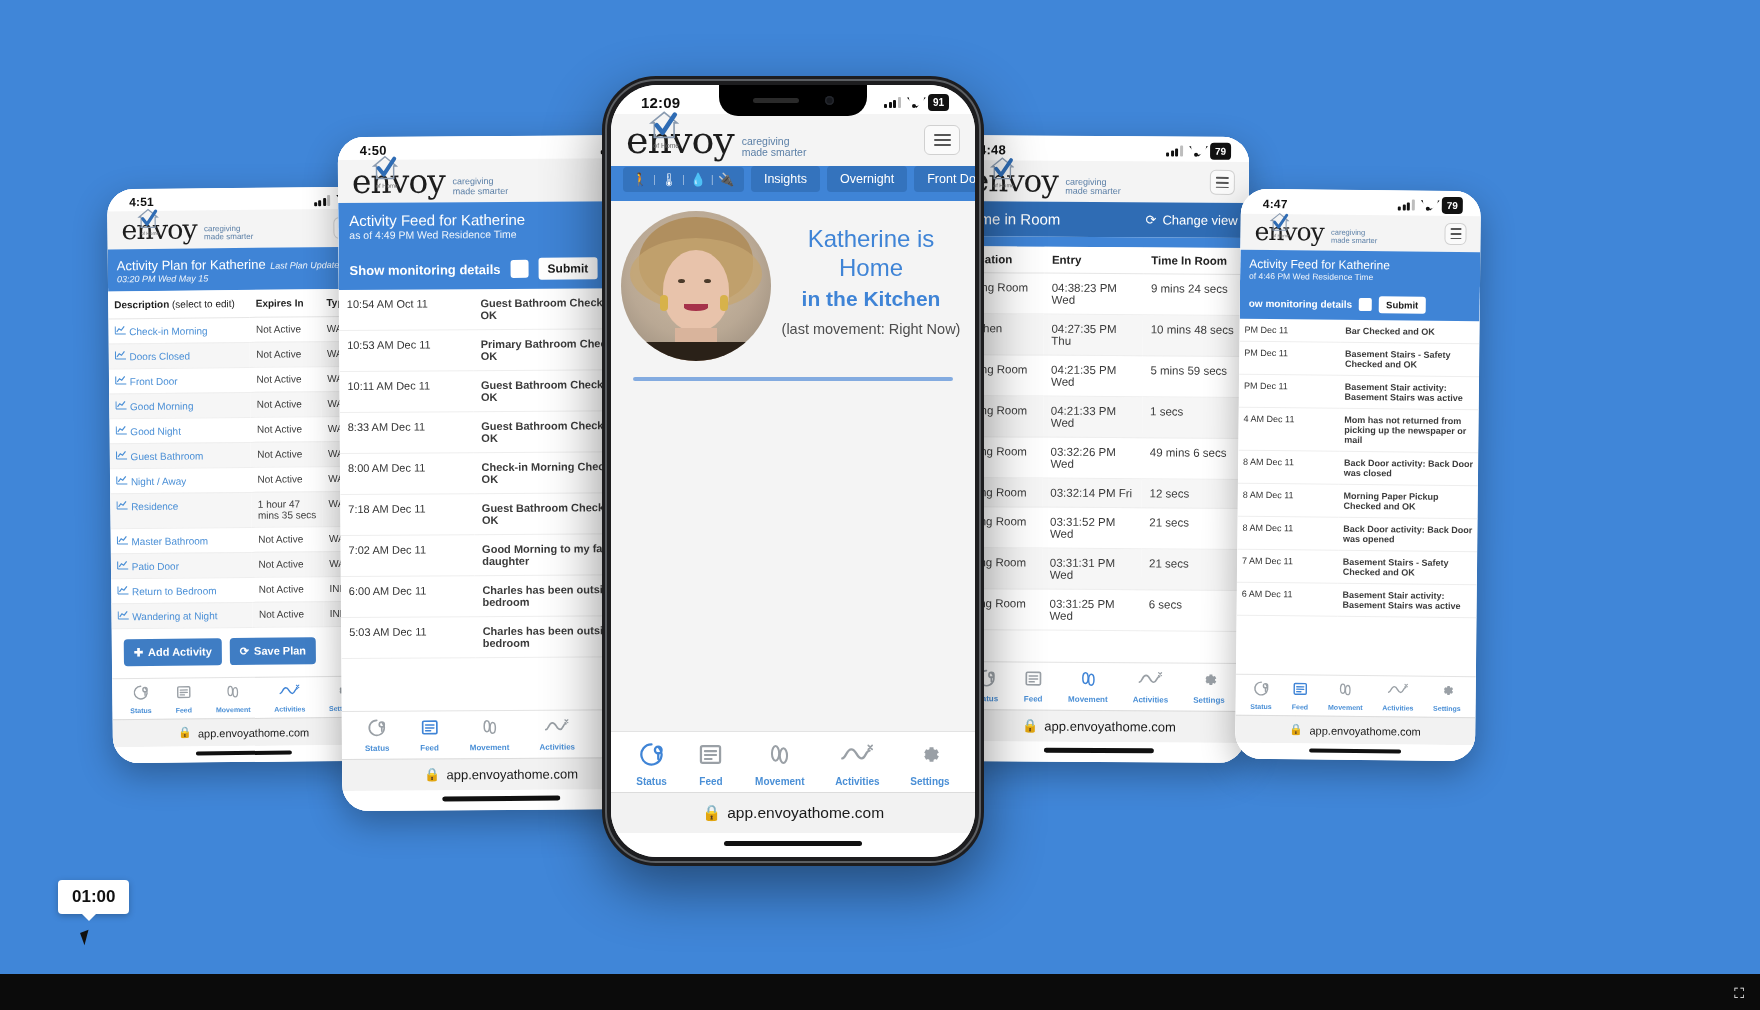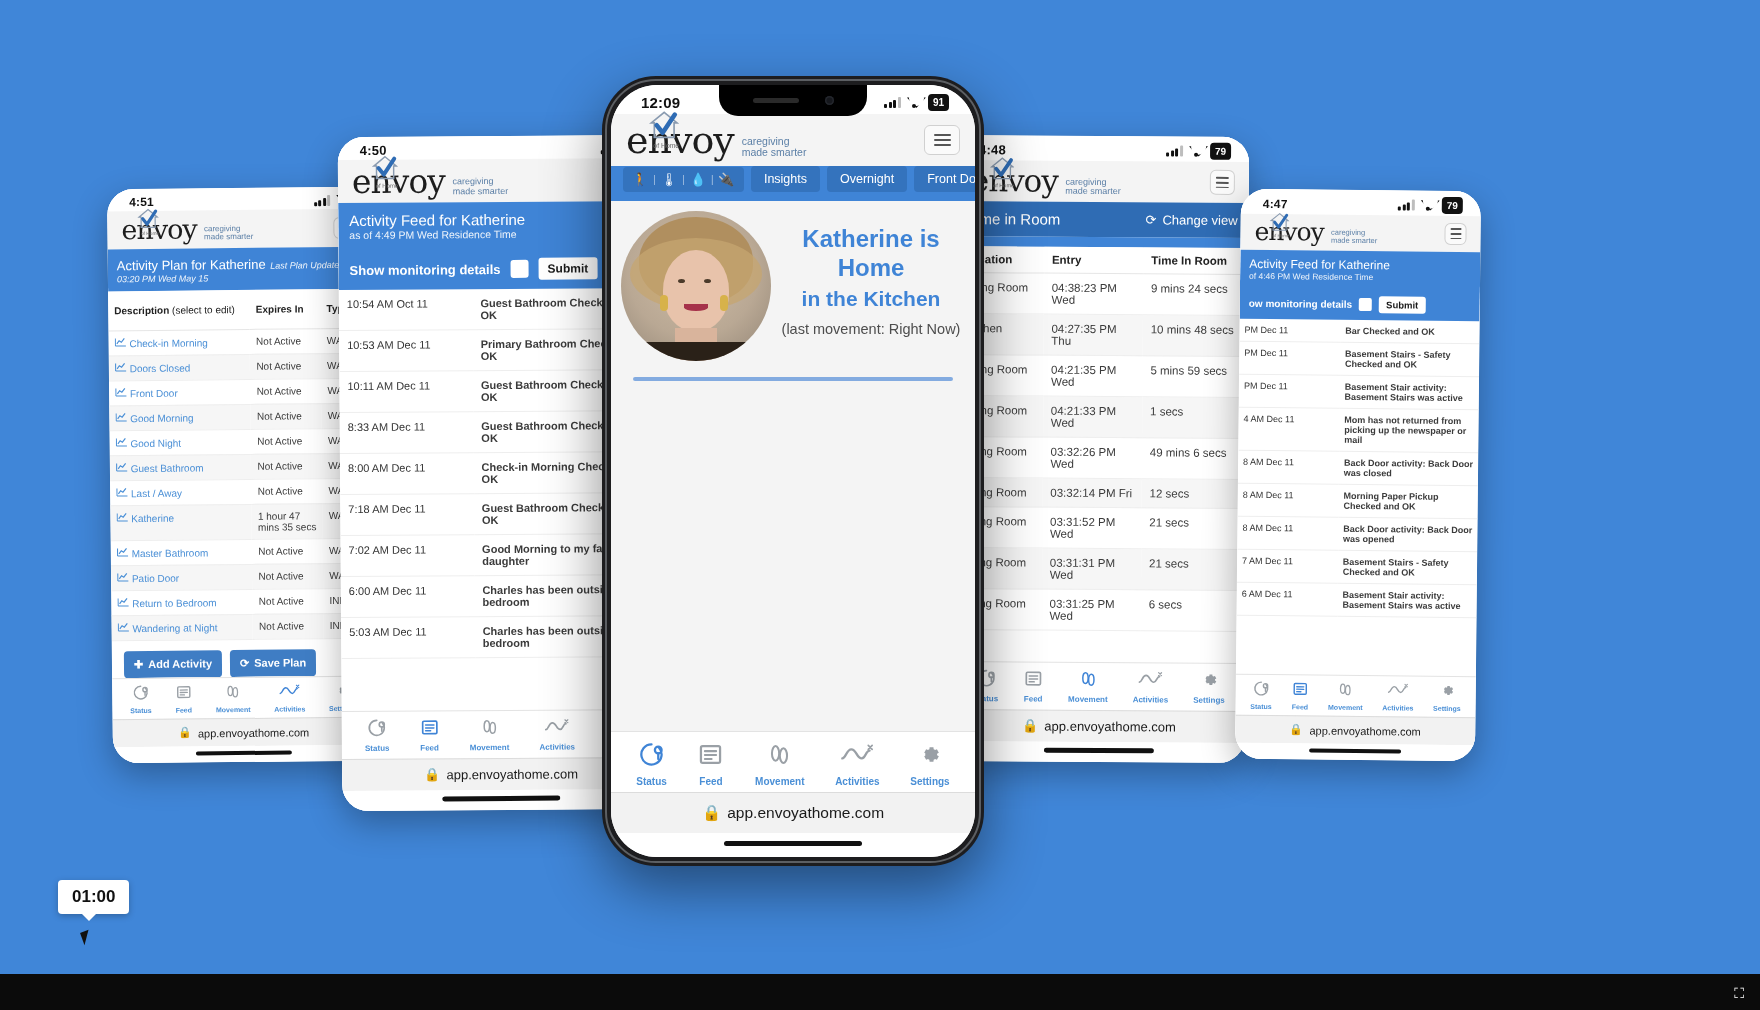--- a/index.html
+++ b/index.html
@@ -90,21 +90,21 @@
   .homebar{background:#fff;display:flex;justify-content:center;align-items:center;flex:0 0 auto;}
   .homebar i{display:block;background:#111;border-radius:3px;}
 
   
   
   #p1{left:110px;top:188px;width:262px;height:574px;transform:rotate(-0.6deg);}
   #p1 .statusbar{font-size:12px;}
   #p1 .logo .word{font-size:27px;} #p1 .logo .tag{font-size:8px;}
   #p1 .band{padding:7px 9px;}
   #p1 .band .t1{font-size:13px;} #p1 .band .t2{font-size:9px;font-style:italic;}
-  #p1 .tbl th{font-size:10px;padding:14px 6px;margin-left:41px;}
+  #p1 .tbl th{font-size:10px;padding:8px 6px;margin-left:41px;}
   #p1 .tbl td{font-size:10px;padding:6px 6px;}
   #p1 .burger{width:20px;height:20px;}
   #p1 .burger span{width:11px;height:1.6px;}
   #p1 .tab{font-size:7px;} #p1 .tab .ic{font-size:17px;}
   #p1 .tabbar{padding:5px 6px 5px;}
   #p1 .urlbar{font-size:11px;padding:7px 0;}
   #p1 .homebar{padding:5px 0 7px;} #p1 .homebar i{width:96px;height:4px;}
 
   
   #p2{left:340px;top:136px;width:318px;height:674px;transform:rotate(-0.4deg);}
@@ -203,21 +203,21 @@
   .avatar .face{position:absolute;left:28%;top:26%;width:44%;height:54%;border-radius:50% 50% 46% 46%;background:#e8c3ab;}
   .avatar .eyeL,.avatar .eyeR{position:absolute;top:45%;width:7px;height:4px;border-radius:50%;background:#4b3a2a;}
   .avatar .eyeL{left:38%;} .avatar .eyeR{left:55%;}
   .avatar .mouth{position:absolute;left:42%;top:62%;width:16%;height:7px;border-radius:0 0 60% 60%;background:#a6324a;}
   .avatar .neck{position:absolute;left:36%;top:78%;width:28%;height:22%;background:#d9b49c;}
   .avatar .shoulder{position:absolute;left:0;bottom:0;width:100%;height:13%;background:#2a2118;}
   .avatar .erL,.avatar .erR{position:absolute;top:56%;width:8px;height:16px;border-radius:4px;background:#d7b24a;}
   .avatar .erL{left:26%;} .avatar .erR{left:66%;}
 
   .statustext{flex:1;text-align:center;padding-top:14px;}
-  .statustext .big{color:#3f84d6;font-weight:bold;font-size:24px;line-height:1.2;}
+  .statustext .big{color:#3f84d6;font-weight:normal;font-size:24px;line-height:1.2;}
   .statustext .room{color:#3f84d6;font-weight:bold;font-size:21px;margin-top:4px;}
   .statustext .mv{color:#4d4d4d;font-size:14.5px;margin-top:8px;line-height:1.45;}
 
   .divider{height:4px;background:#5d93da;margin:16px 22px 0;border-radius:2px;opacity:.75;}
 
   .recent{text-align:center;padding:34px 10px 0;}
   .recent .h{color:#3f84d6;font-weight:bold;font-size:24px;}
   .recent .s{color:#3b3b3b;font-size:16px;margin-top:9px;}
   .recent .a{color:#4d4d4d;font-size:14.5px;margin-top:10px;}
 
@@ -351,30 +351,30 @@
                       <path d="M3 8l3-4 3 2 4-5" fill="none" stroke="#4a8fd6" stroke-width="1.6"></path>
                     </svg></span> <span class="lnk">Guest Bathroom</span></td>
                 <td>Not Active</td>
                 <td>WA</td>
               </tr>
               <tr>
                 <td><span class="spark"><svg viewBox="0 0 16 12" width="12" height="10">
                       <path d="M1 11V1" stroke="#4a8fd6" stroke-width="1.4"></path>
                       <path d="M1 11h14" stroke="#4a8fd6" stroke-width="1.4"></path>
                       <path d="M3 8l3-4 3 2 4-5" fill="none" stroke="#4a8fd6" stroke-width="1.6"></path>
-                    </svg></span> <span class="lnk">Last / Away</span></td>
+                    </svg></span> <span class="lnk">Night / Away</span></td>
                 <td>Not Active</td>
                 <td>WA</td>
               </tr>
               <tr class="alt">
                 <td><span class="spark"><svg viewBox="0 0 16 12" width="12" height="10">
                       <path d="M1 11V1" stroke="#4a8fd6" stroke-width="1.4"></path>
                       <path d="M1 11h14" stroke="#4a8fd6" stroke-width="1.4"></path>
                       <path d="M3 8l3-4 3 2 4-5" fill="none" stroke="#4a8fd6" stroke-width="1.6"></path>
-                    </svg></span> <span class="lnk">Katherine</span></td>
+                    </svg></span> <span class="lnk">Residence</span></td>
                 <td>1 hour 47 mins 35 secs</td>
                 <td>WA</td>
               </tr>
               <tr>
                 <td><span class="spark"><svg viewBox="0 0 16 12" width="12" height="10">
                       <path d="M1 11V1" stroke="#4a8fd6" stroke-width="1.4"></path>
                       <path d="M1 11h14" stroke="#4a8fd6" stroke-width="1.4"></path>
                       <path d="M3 8l3-4 3 2 4-5" fill="none" stroke="#4a8fd6" stroke-width="1.6"></path>
                     </svg></span> <span class="lnk">Master Bathroom</span></td>
                 <td>Not Active</td>

